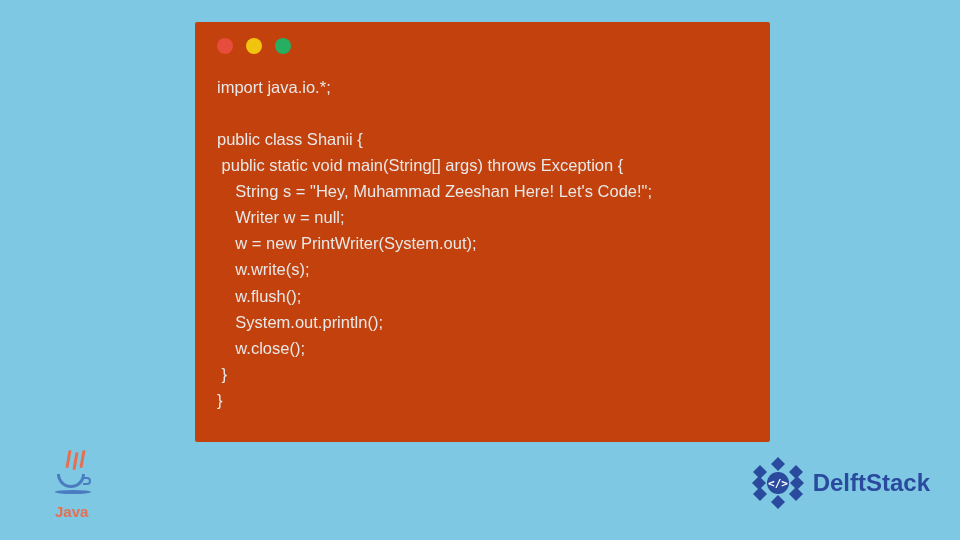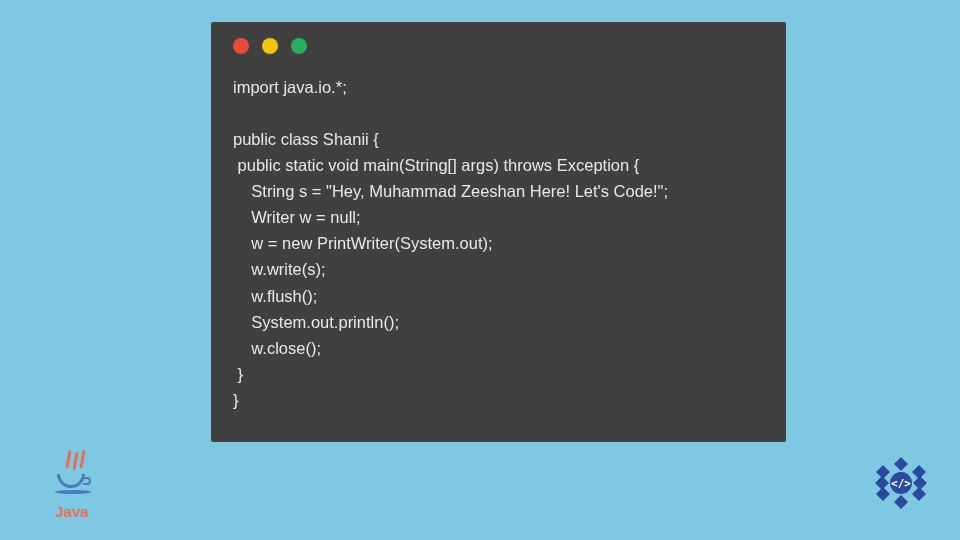--- a/index.html
+++ b/index.html
@@ -14,23 +14,22 @@
       font-family: Arial, sans-serif;
       position: relative;
       overflow: hidden;
     }
     .code-window {
       position: absolute;
       top: 22px;
       left: 195px;
       width: 575px;
       height: 420px;
-      background-color: #404040;
+      background-color: #c2410c;
       border-radius: 2px;
-      margin-left: 16px;
     }
     .window-controls {
       display: flex;
       gap: 13px;
       padding: 16px 22px 0 22px;
     }
     .control-dot {
       width: 16px;
       height: 16px;
       border-radius: 50%;
@@ -181,13 +180,14 @@
         <path d="M18,18 L11,11 L18,4 L25,11 Z" fill="#2a4a9e"></path>
         <path d="M0,26 L-7,19 L0,12 L7,19 Z" fill="#2a4a9e"></path>
         <path d="M-18,18 L-25,11 L-18,4 L-11,11 Z" fill="#2a4a9e"></path>
         <path d="M-26,0 L-19,-7 L-12,0 L-19,7 Z" fill="#2a4a9e"></path>
         <path d="M-18,-18 L-11,-11 L-18,-4 L-25,-11 Z" fill="#2a4a9e"></path>
         <circle cx="0" cy="0" r="11" fill="#2a4a9e"></circle>
         <text x="0" y="4" font-size="11" fill="white" text-anchor="middle" font-family="monospace" font-weight="bold">&lt;/&gt;</text>
       </g>
     </svg>
   </div>
+  <div class="delft-text">DelftStack</div>
 </div>
 
 </body></html>

